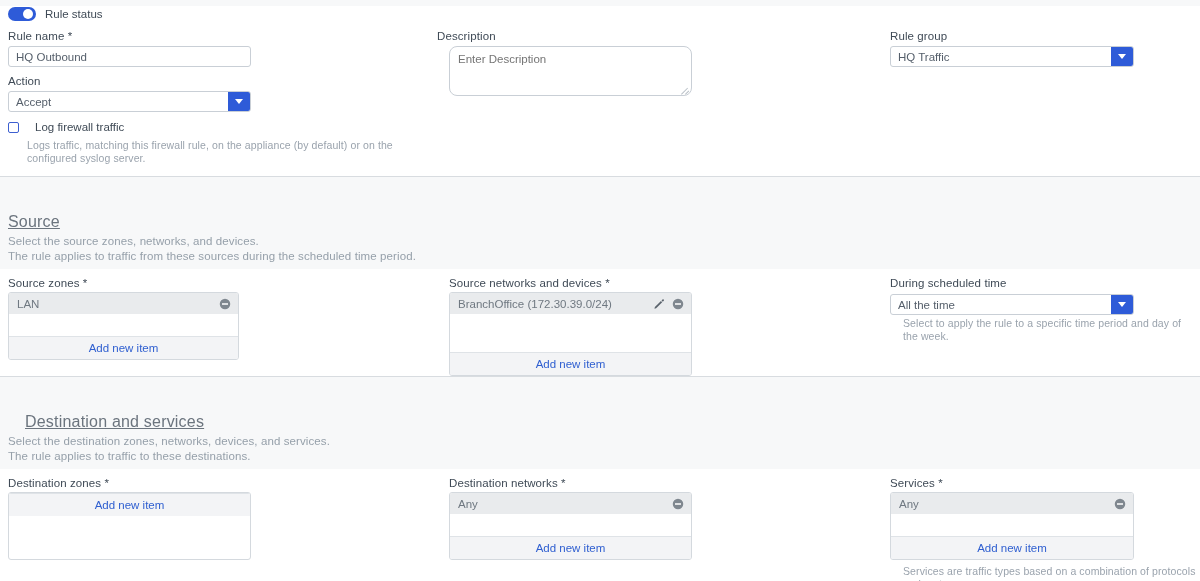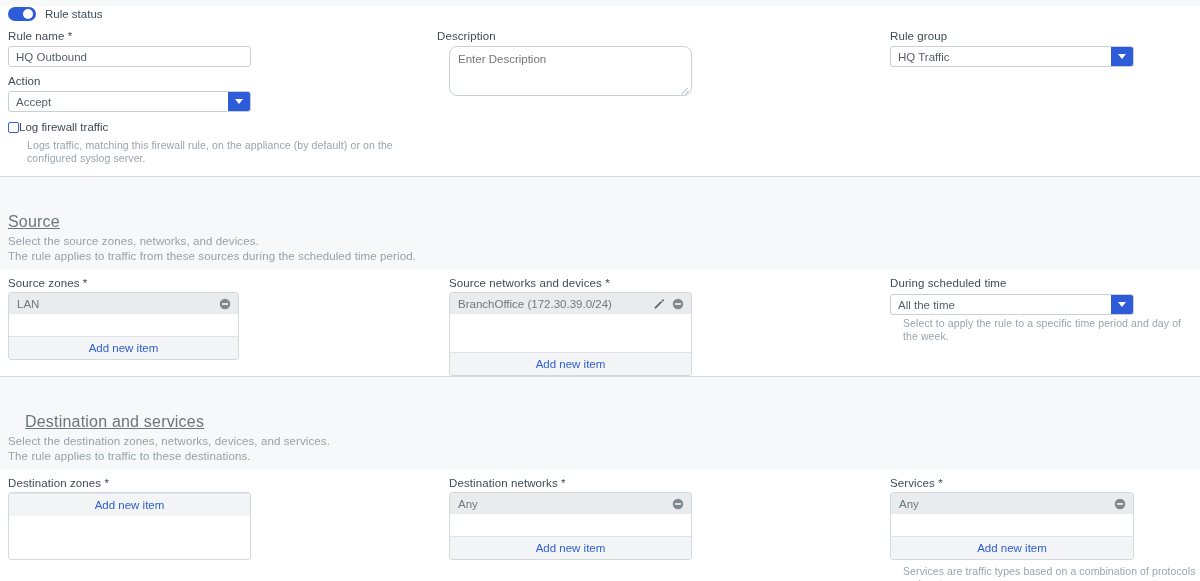--- a/index.html
+++ b/index.html
@@ -159,21 +159,21 @@
   .check-row { position: absolute; display: flex; align-items: center; }
   .checkbox {
     width: 11px; height: 11px;
     box-sizing: border-box;
     border: 1.5px solid #3d5fd0;
     border-radius: 2px;
     background: #ffffff;
     cursor: pointer;
     flex: none;
   }
-  .check-label { margin-left: 0; font-size: 11.5px; color: #3f4a56; }
+  .check-label { margin-left: 16px; font-size: 11.5px; color: #3f4a56; }
 
   
   .sec-title {
     position: absolute;
     font-size: 16px;
     font-weight: 400;
     color: #6b747e;
     letter-spacing: .2px;
   }
   .sec-sub {

